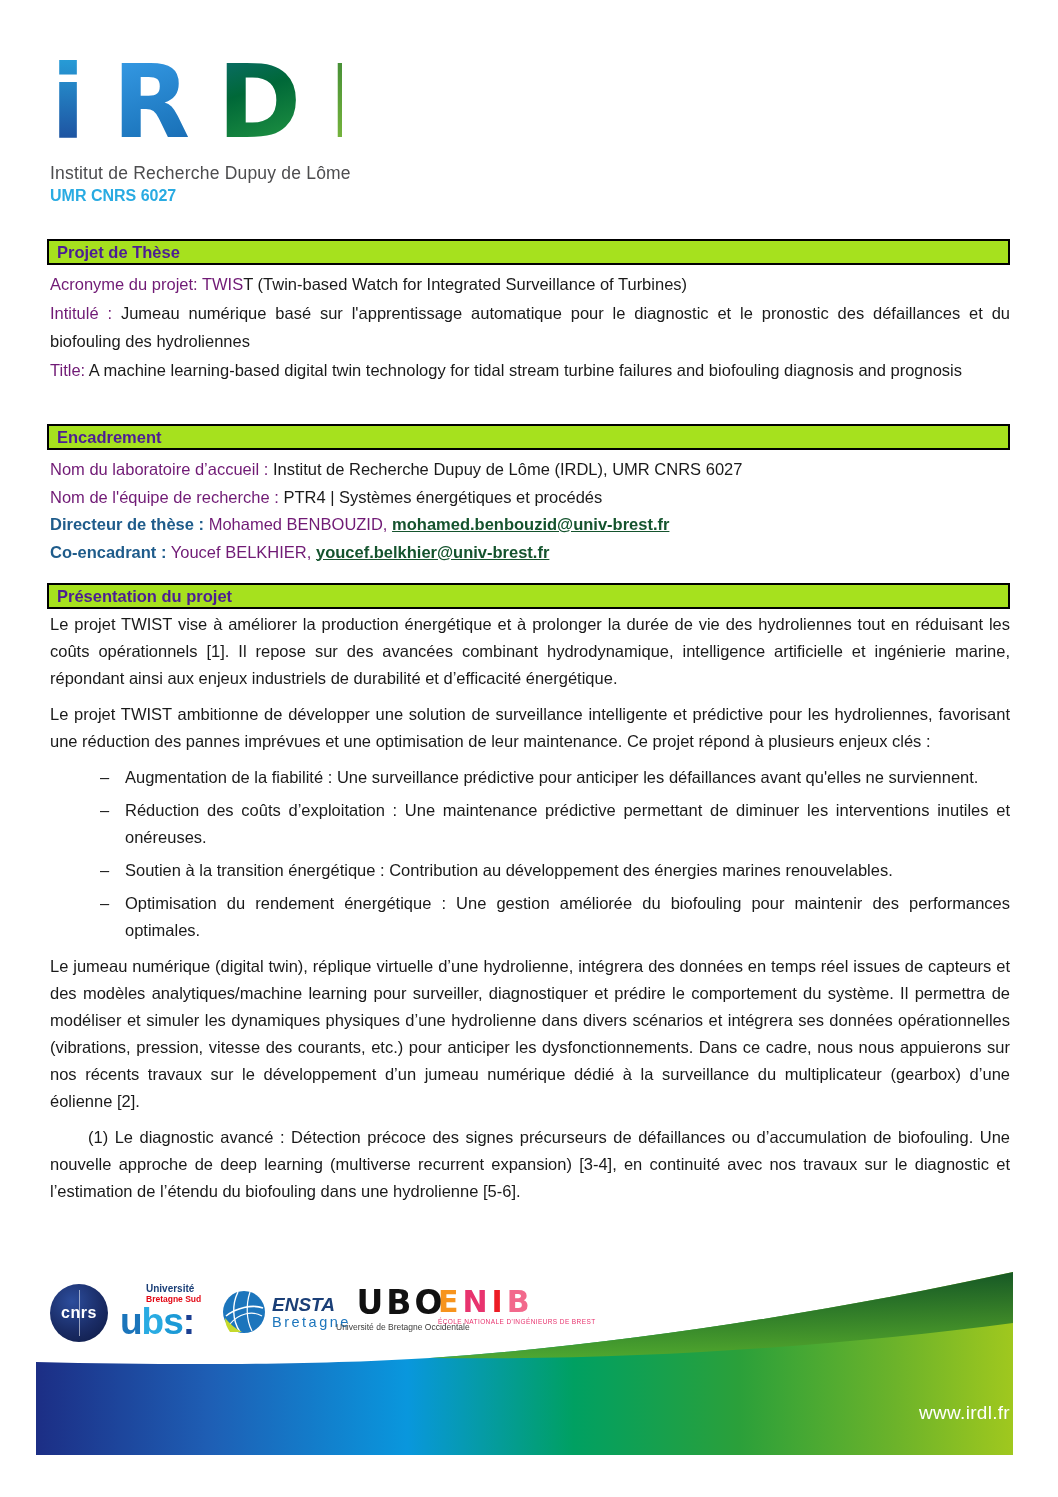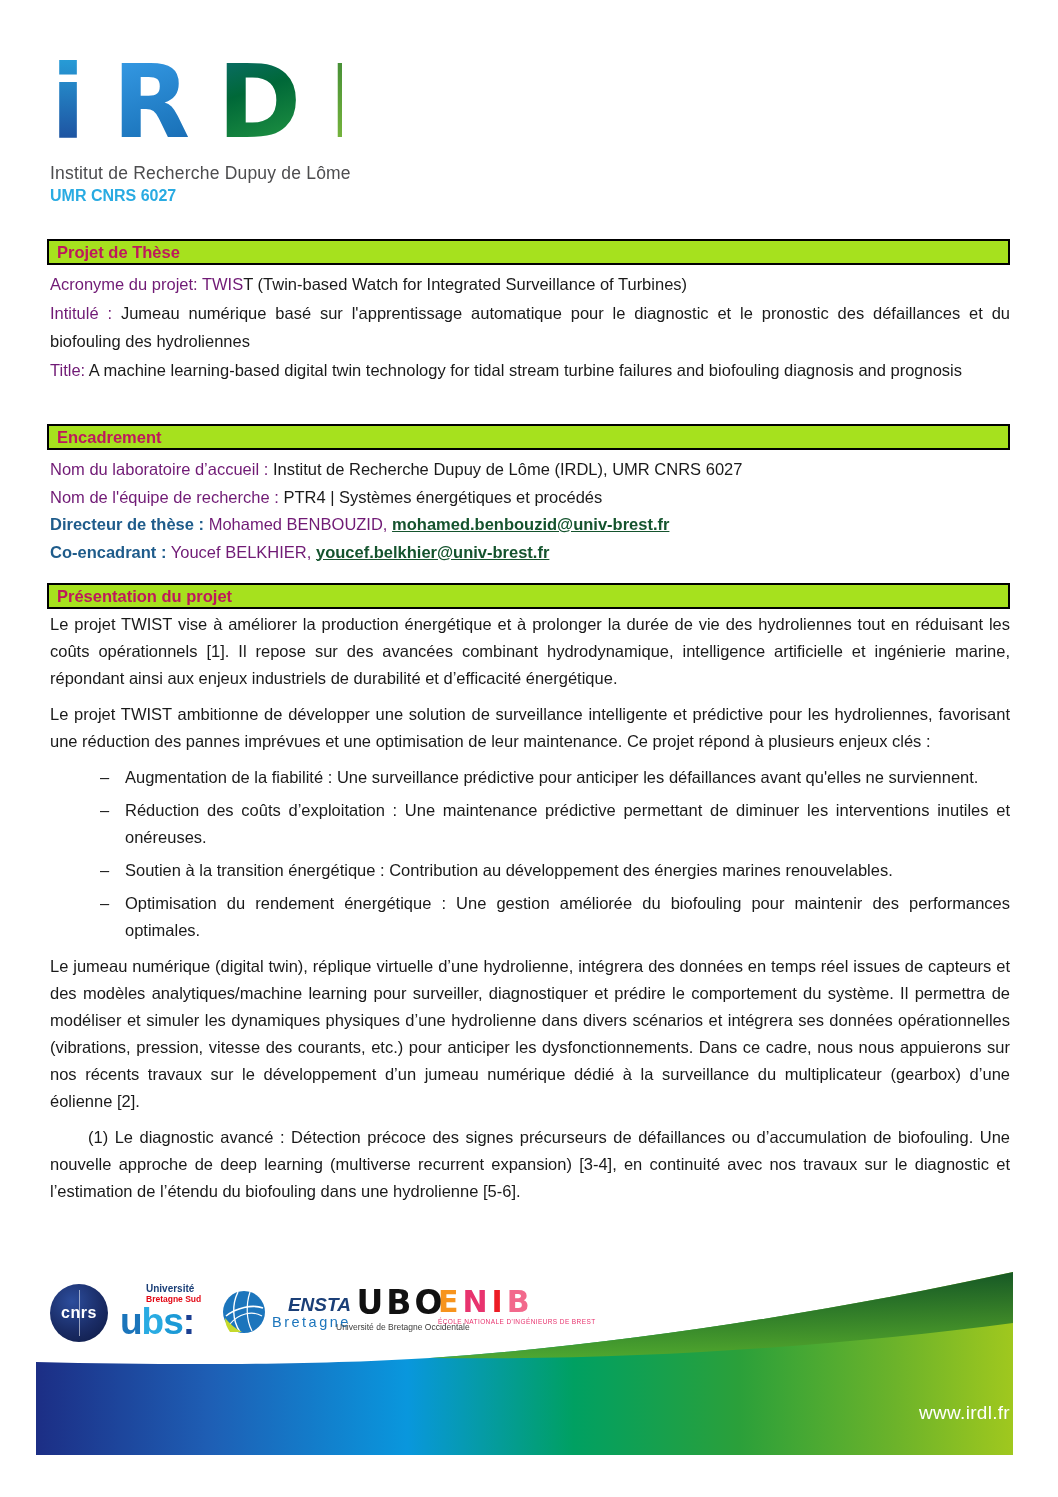--- a/index.html
+++ b/index.html
@@ -12,21 +12,21 @@
   
   .masthead { position:absolute; left:50px; top:36px; width:340px; }
   .irdl-logo { display:block; width:292px; height:124px; }
   .institute { margin-top:3px; font-size:17.5px; color:#4d4d4f; letter-spacing:0.2px; }
   .umr { margin-top:3px; font-size:16px; font-weight:bold; color:#29abe2; }
 
   
   .bar {
     position:absolute; left:47px; width:963px; height:26px; box-sizing:border-box;
     background:#a6e11e; border:2px solid #000000;
-    font-size:16.5px; font-weight:bold; color:#be185d;
+    font-size:16.5px; font-weight:bold; color:#4c1d95;
     line-height:22px; padding-left:8px;
   }
   .bar-projet { top:239px; }
   .bar-encadrement { top:424px; }
   .bar-presentation { top:583px; }
 
   
   .block { position:absolute; left:50px; width:960px; }
   .block p { margin:0; }
   .just { text-align:justify; }
@@ -62,21 +62,21 @@
   .ubs { left:70px; top:2px; width:92px; text-align:left; }
   .ubs-top { margin-left:26px; line-height:10px; }
   .ubs-top .t1 { font-size:10px; font-weight:bold; color:#1b3f77; display:block; }
   .ubs-top .t2 { font-size:8.5px; font-weight:bold; color:#e30613; display:block; }
   .ubs-main { font-size:37px; font-weight:bold; letter-spacing:-1px; line-height:36px; }
   .ubs-main .u1{color:#1b75bb;} .ubs-main .u2{color:#29abe2;}
   .ubs-main .u3{color:#1c9ad6;} .ubs-main .u4{color:#1b3f92;}
 
   .ensta { left:172px; top:8px; display:flex; align-items:center; }
   .ensta svg { width:44px; height:44px; }
-  .ensta-text { margin-left:6px;text-align:right; }
+  .ensta-text { margin-left:6px; }
   .ensta-name { display:block; font-size:19px; font-weight:bold; font-style:italic; color:#1b3f77; line-height:19px; }
   .ensta-sub { display:block; font-size:14.5px; color:#1c75bc; letter-spacing:2.5px; line-height:16px; }
 
   .ubo { left:286px; top:4px; width:130px; text-align:center; }
   .ubo-main { font-size:33px; font-weight:900; color:#111; letter-spacing:3px; line-height:34px; font-family:"DejaVu Sans", sans-serif; }
   .ubo-sub { margin-top:2px; font-size:8.5px; color:#3c3c3b; white-space:nowrap; }
 
   .enib { left:388px; top:4px; width:120px; text-align:left; }
   .enib-main { font-size:30px; font-weight:900; letter-spacing:4px; line-height:31px; font-family:"DejaVu Sans", sans-serif; }
   .enib-main .l1{color:#f7941d;} .enib-main .l2{color:#e8336e;}

